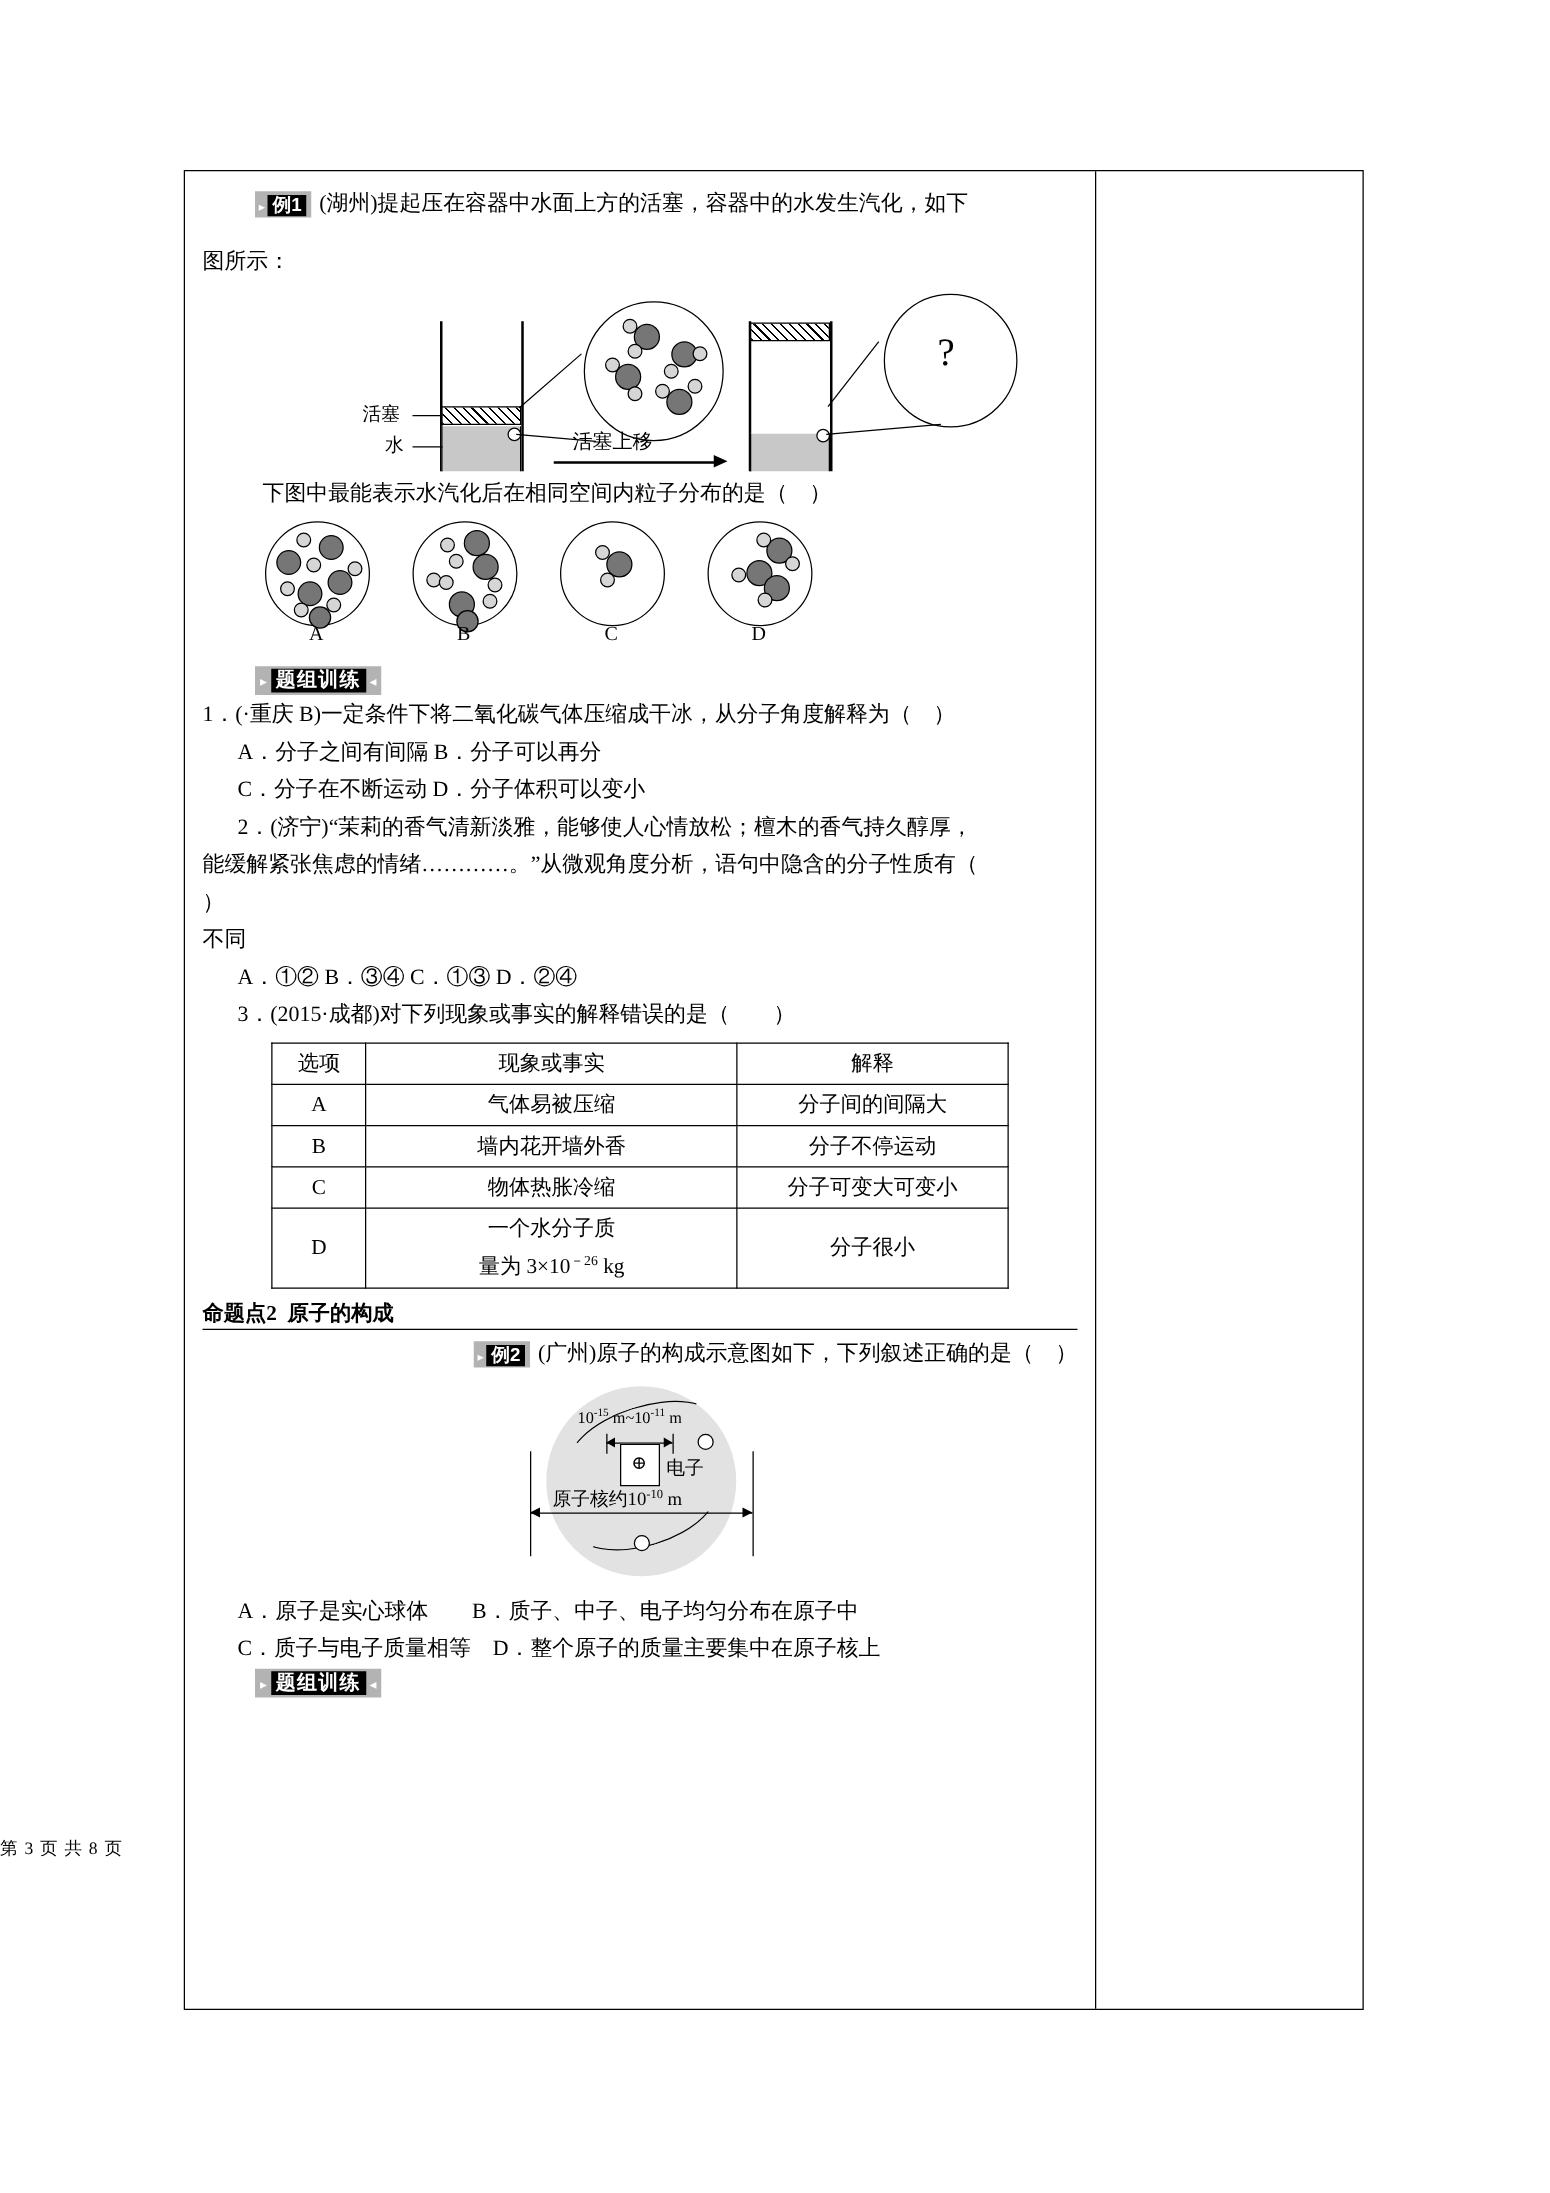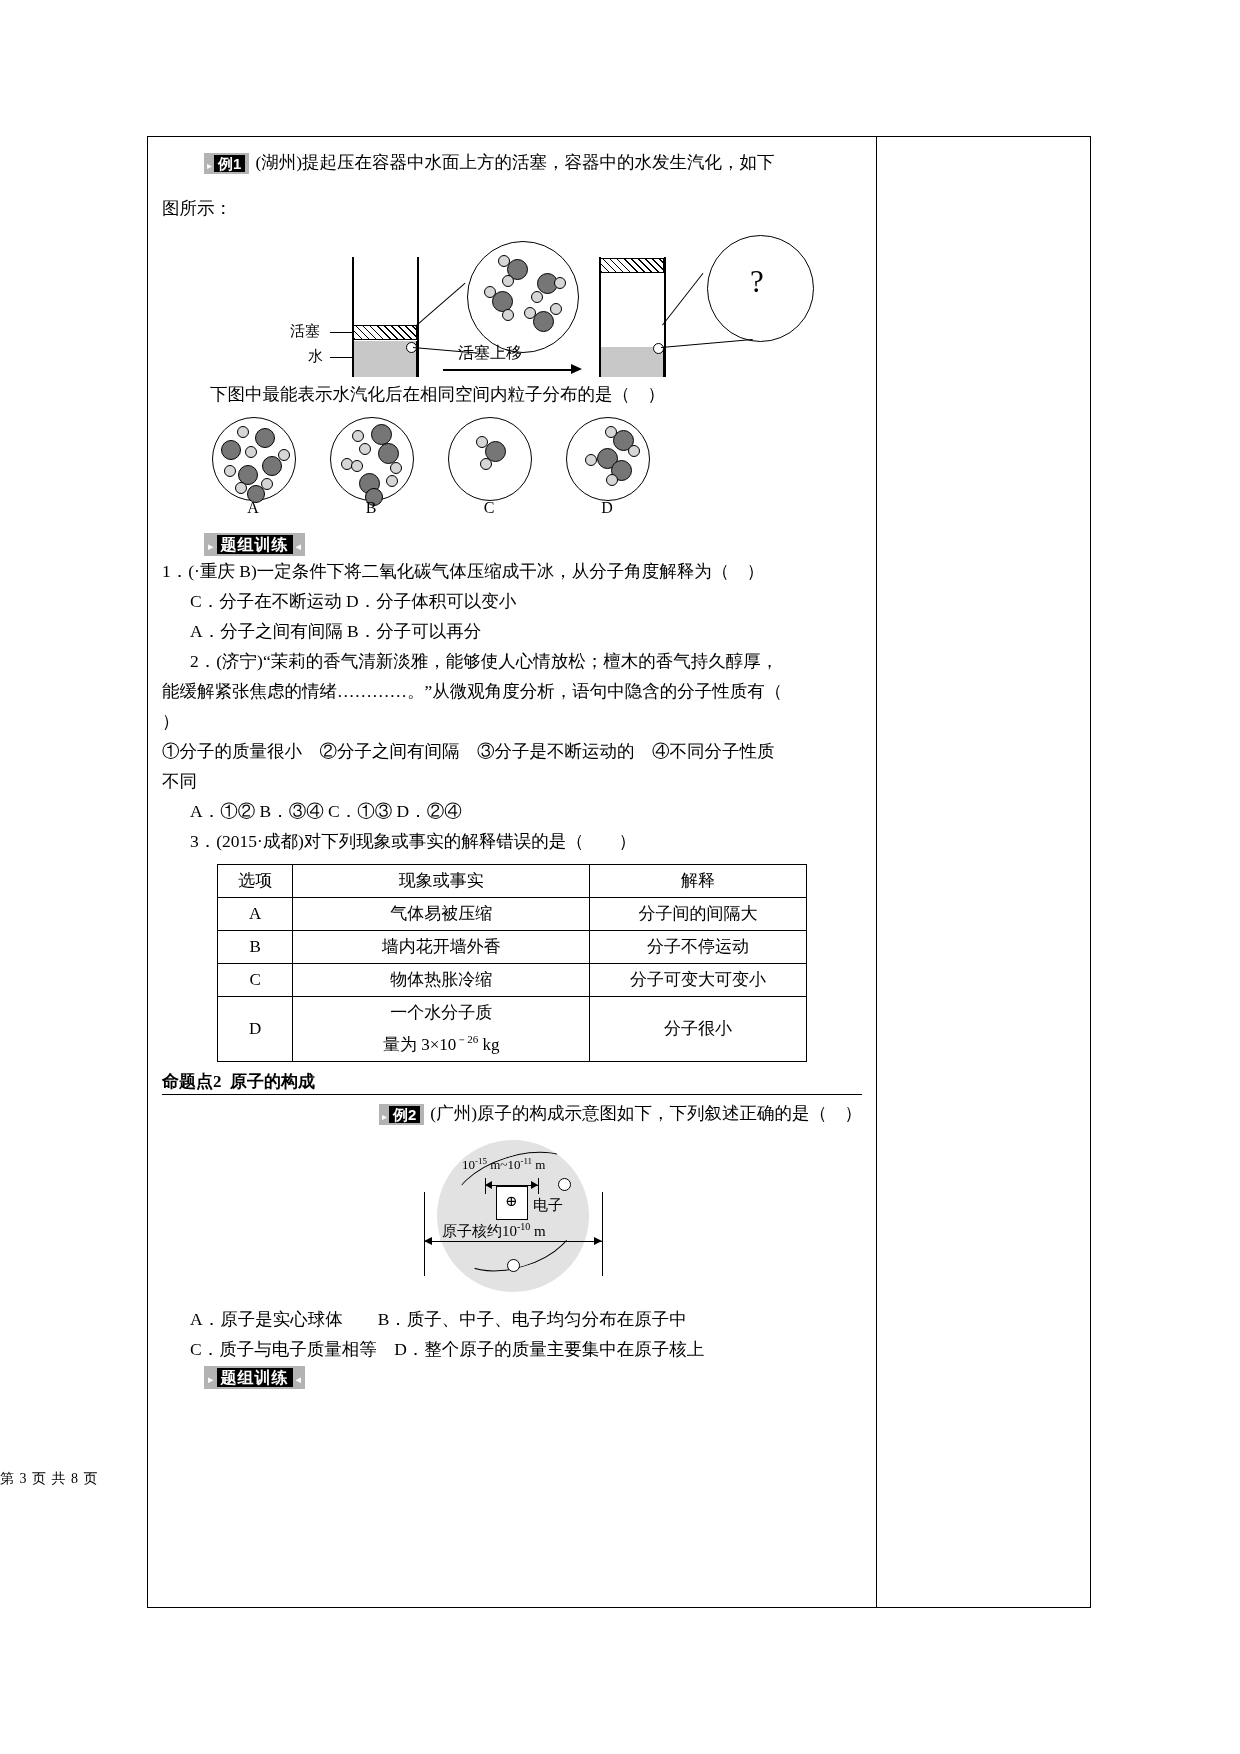--- a/index.html
+++ b/index.html
@@ -261,27 +261,26 @@
         <div class="atomH" style="left:39px;top:56px;width:10px;height:10px;"></div>
       </div>
       <span class="optlabel" style="left:404px;">D</span>
     </div>
 
     <div style="padding-left:42px;margin-top:2px;">
       <span class="train-badge"><span class="tri">▸</span><span class="core">题组训练</span><span class="tri">◂</span></span>
     </div>
 
     <p class="ptext">1．(·重庆 B)一定条件下将二氧化碳气体压缩成干冰，从分子角度解释为（　）</p>
+    <p class="ptext ind1">A．分子之间有间隔  B．分子可以再分</p>
     <p class="ptext ind1">C．分子在不断运动  D．分子体积可以变小</p>
-    <p class="ptext ind1">A．分子之间有间隔  B．分子可以再分</p>
 
     <p class="ptext ind">2．(济宁)“茉莉的香气清新淡雅，能够使人心情放松；檀木的香气持久醇厚，</p>
     <p class="ptext">能缓解紧张焦虑的情绪…………。”从微观角度分析，语句中隐含的分子性质有（</p>
     <p class="ptext">）</p>
-    <p class="ptext">①分子的质量很小　②分子之间有间隔　③分子是不断运动的　④不同分子性质</p>
     <p class="ptext">不同</p>
     <p class="ptext ind1">A．①②  B．③④  C．①③  D．②④</p>
 
     <p class="ptext ind">3．(2015·成都)对下列现象或事实的解释错误的是（　　）</p>
 
     <table class="qt">
       <tbody>
           <tr>
         <th class="col-a">选项</th>
         <th class="col-b">现象或事实</th>

